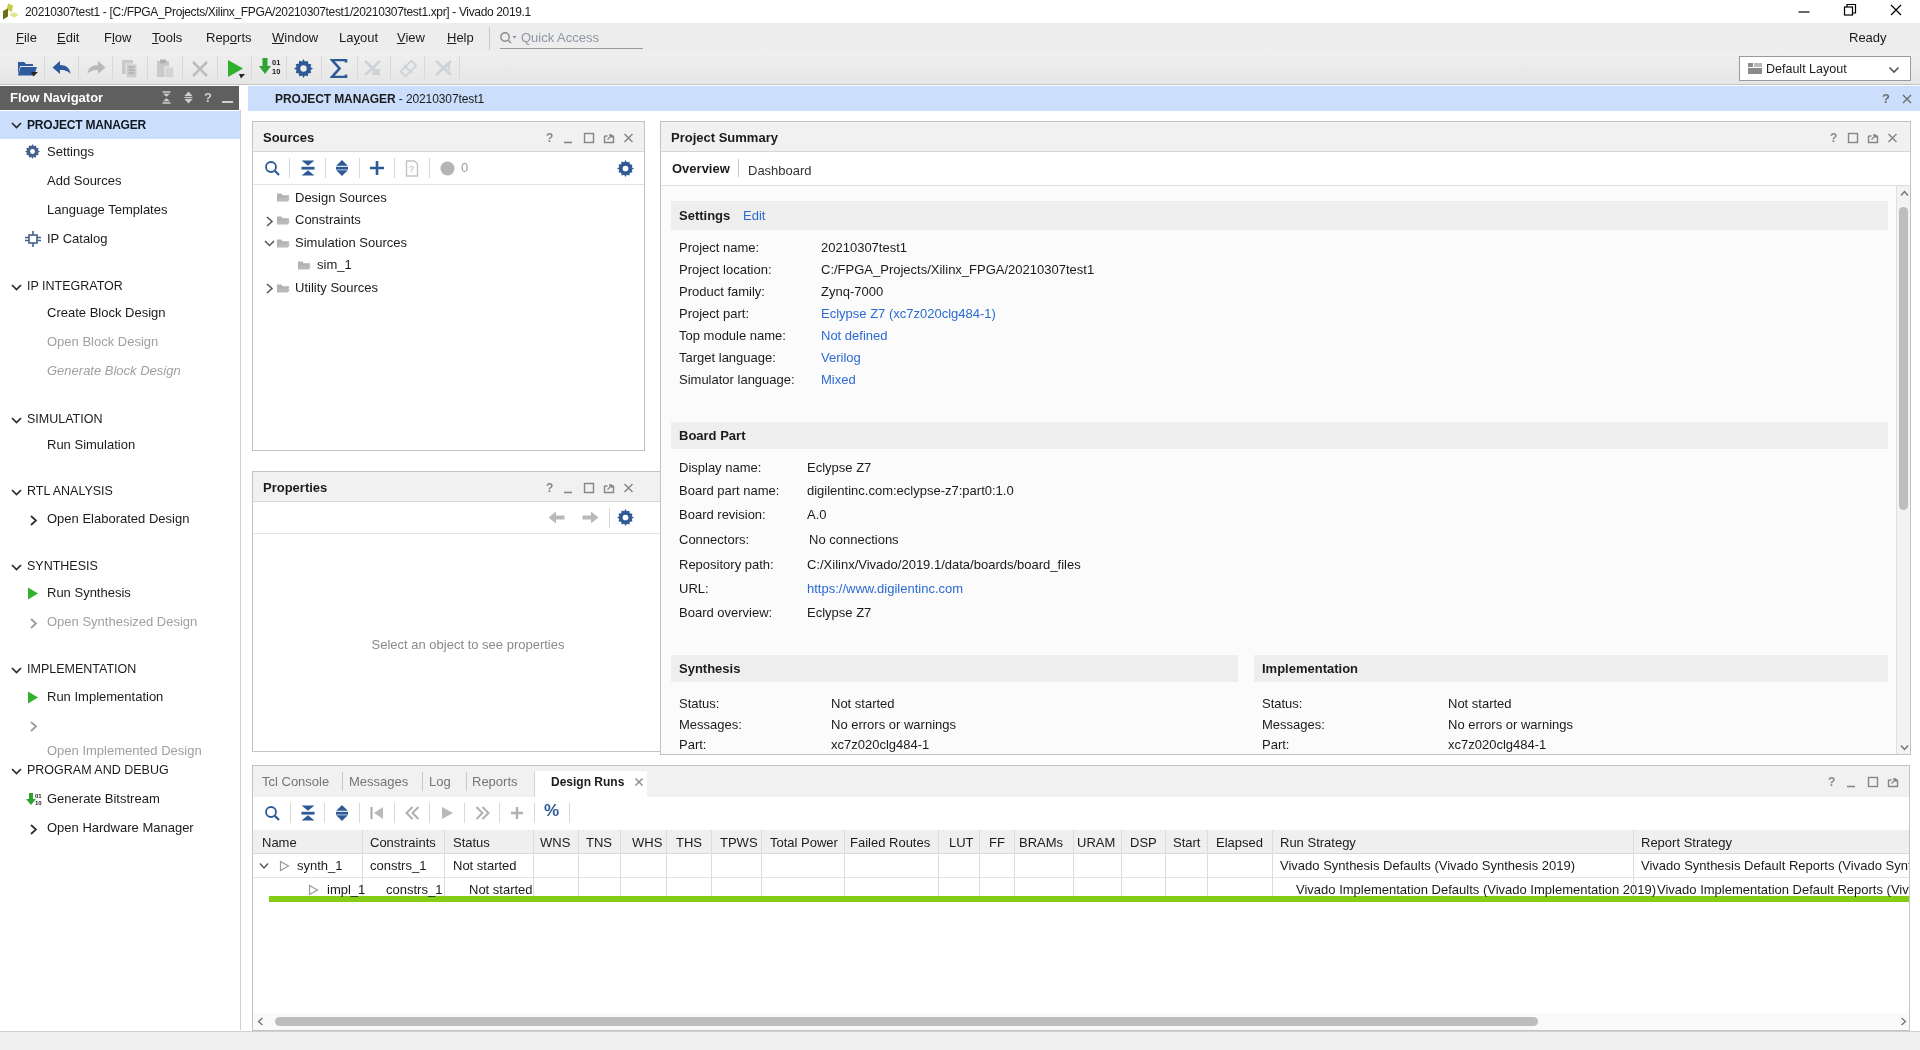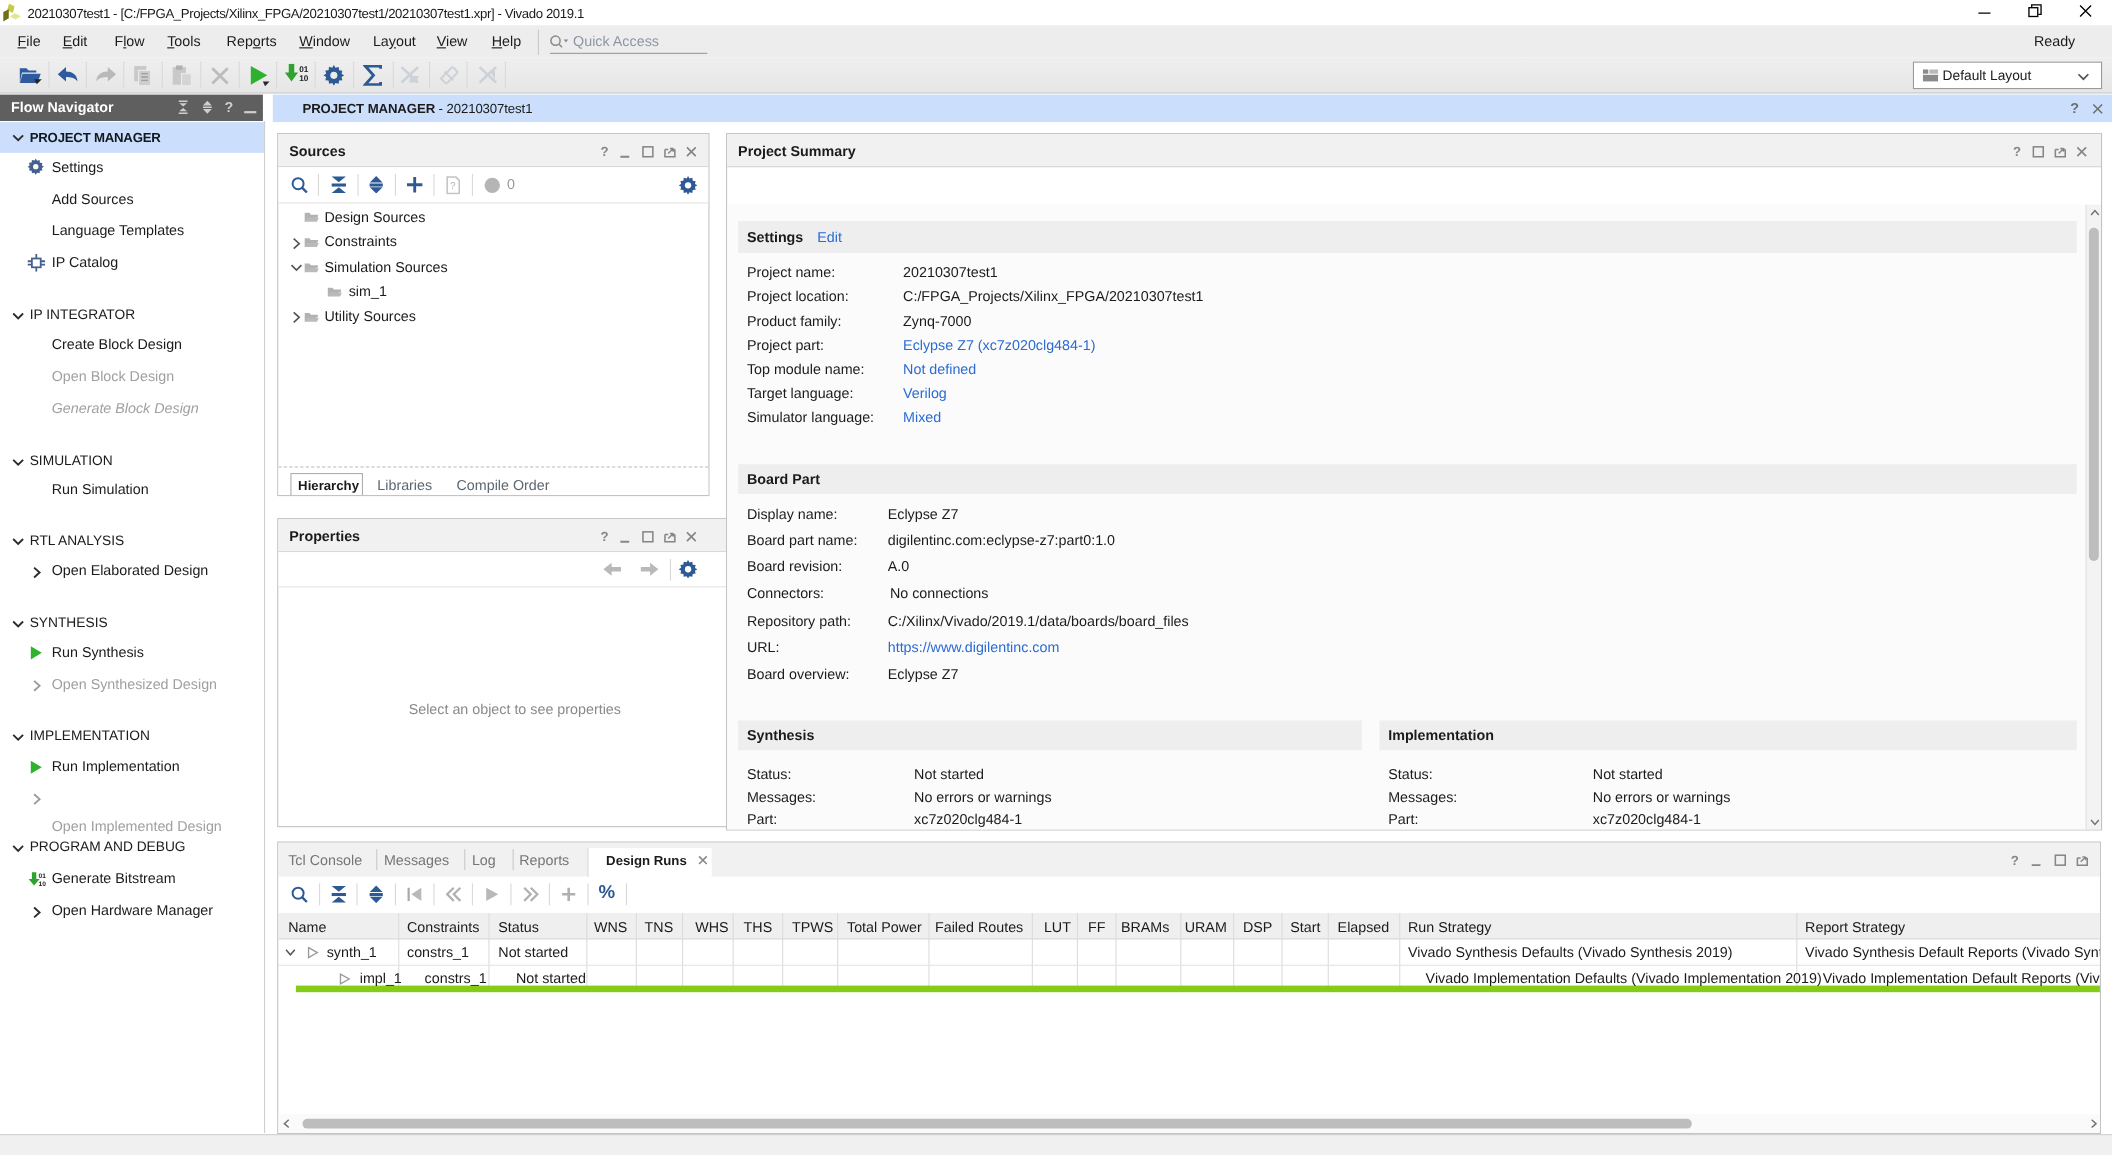--- a/index.html
+++ b/index.html
@@ -335,26 +335,20 @@
   <span class="row" style="left:64px;top:135px;">sim_1</span>
   <svg class="icon" style="left:12px;top:161px" width="9" height="11" viewBox="0 0 9 11">
       <path d="M2 1 L7 5.5 L2 10" fill="none" stroke="#555" stroke-width="1.5"></path>
     </svg>
   <svg class="icon" style="left:23px;top:160px" width="14" height="12" viewBox="0 0 14 12">
       <path d="M1 10.5 V2.5 h4.3 l1.3 1.7 H13 v2 z" fill="#b2b2b2"></path>
       <path d="M1 10.5 L2.8 6.8 H13.8 L12.2 10.5 z" fill="#bababa"></path>
     </svg>
   <span class="row" style="left:42px;top:158px;">Utility Sources</span>
 
-  <div class="abs" style="left:0;top:302px;width:100%;height:28px;border-top:1px dashed #b9b9b9;background:#fff;">
-    <div class="abs" style="left:11px;top:5px;width:66px;height:21px;border:1px solid #aeaeae;background:#fff;"></div>
-    <span class="abs b" style="left:18px;top:9px;font-size:12px;">Hierarchy</span>
-    <span class="abs" style="left:90px;top:8px;color:#5d6770;">Libraries</span>
-    <span class="abs" style="left:162px;top:8px;color:#5d6770;">Compile Order</span>
-  </div>
 </div>
 
 <div class="panel" id="properties" style="left:252px;top:471px;width:432px;height:281px;overflow:hidden;">
   <div class="phead">
       <span class="ptitle">Properties</span>
     <svg class="icon" style="left:293px;top:10px" width="100" height="12" viewBox="0 0 100 12">
       <text x="0" y="10" font-size="12" font-weight="bold" fill="#868686" font-family="Liberation Sans">?</text>
       <path d="M18 10.5 h8" stroke="#868686" stroke-width="1.6"></path>
       <rect x="38.5" y="1.5" width="9" height="9" fill="none" stroke="#868686" stroke-width="1.4"></rect>
       <g stroke="#868686" stroke-width="1.4" fill="none">
@@ -389,20 +383,25 @@
       <rect x="18.5" y="1.5" width="9" height="9" fill="none" stroke="#868686" stroke-width="1.4"></rect>
       <g stroke="#868686" stroke-width="1.4" fill="none">
           <path d="M38.5 4 v6.5 h9 v-6.5"></path>
           <path d="M38.5 4 h3 M44.5 4 h3"></path>
           <path d="M41.5 7.5 l4.5-4.5 M46 3 h-3 M46 3 v3" stroke-width="1.3"></path>
         </g>
       <path d="M58.5 2 l8 8 M66.5 2 l-8 8" stroke="#868686" stroke-width="1.5"></path>
     </svg>
   </div>
 
+  <div class="abs" style="left:0;top:30px;width:100%;height:34px;background:#fff;border-bottom:1px solid #dcdcdc;">
+    <span class="abs b" style="left:11px;top:9px;">Overview</span>
+    <div class="abs" style="left:77px;top:7px;width:1px;height:18px;background:#c9c9c9;"></div>
+    <span class="abs" style="left:87px;top:11px;color:#333;">Dashboard</span>
+  </div>
 
   <div class="abs" style="left:0;top:64px;width:1235px;height:569px;background:#fbfbfb;">
     <div class="secbar" style="left:10px;top:15px;width:1217px;height:29px;">
       <span class="abs b" style="left:8px;top:7px;">Settings</span>
       <span class="abs link" style="left:72px;top:7px;">Edit</span>
     </div>
     <span class="row" style="left:18px;top:54px;">Project name:</span>
       <span class="row" style="left:160px;top:54px;">20210307test1</span>
     <span class="row" style="left:18px;top:76px;">Project location:</span>
       <span class="row" style="left:160px;top:76px;">C:/FPGA_Projects/Xilinx_FPGA/20210307test1</span>

